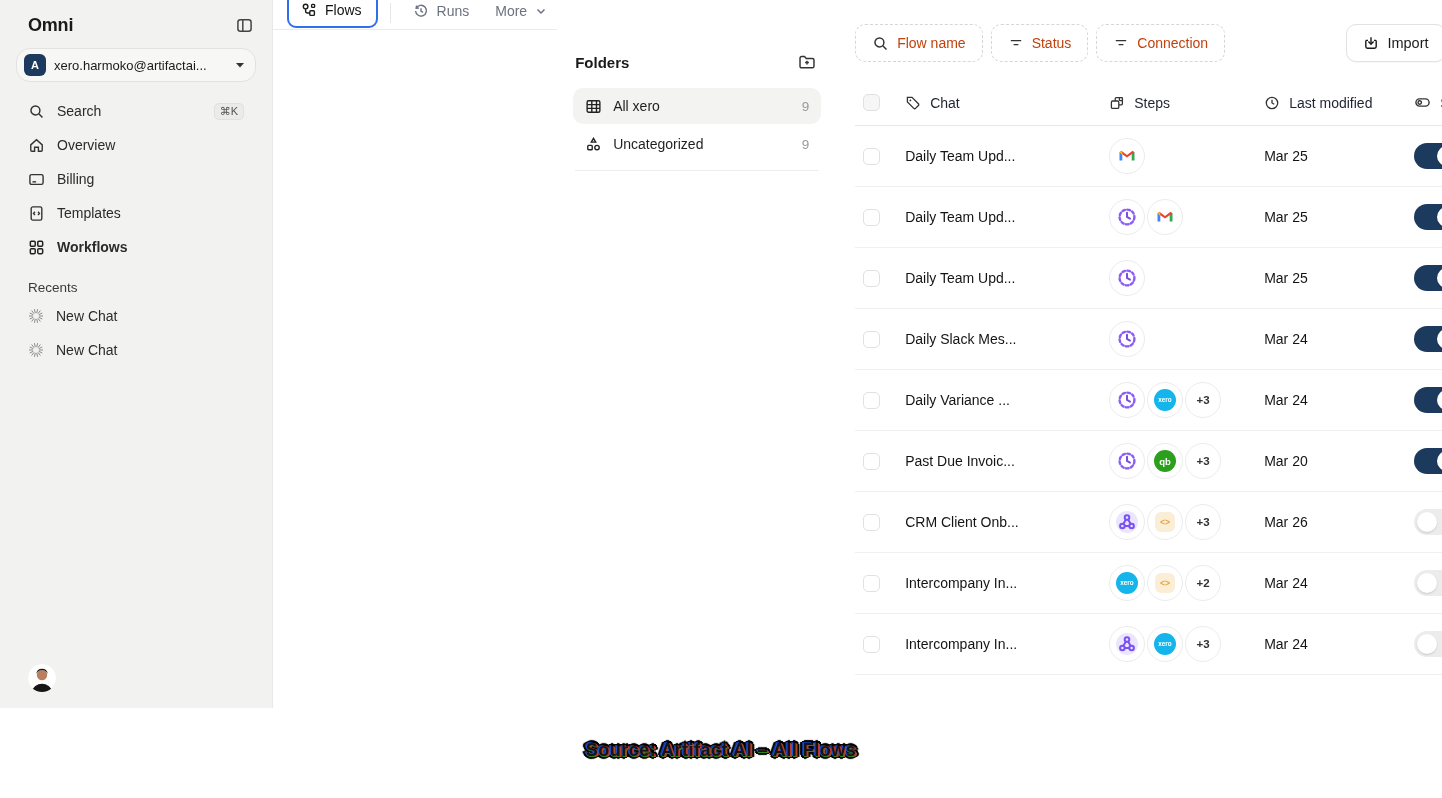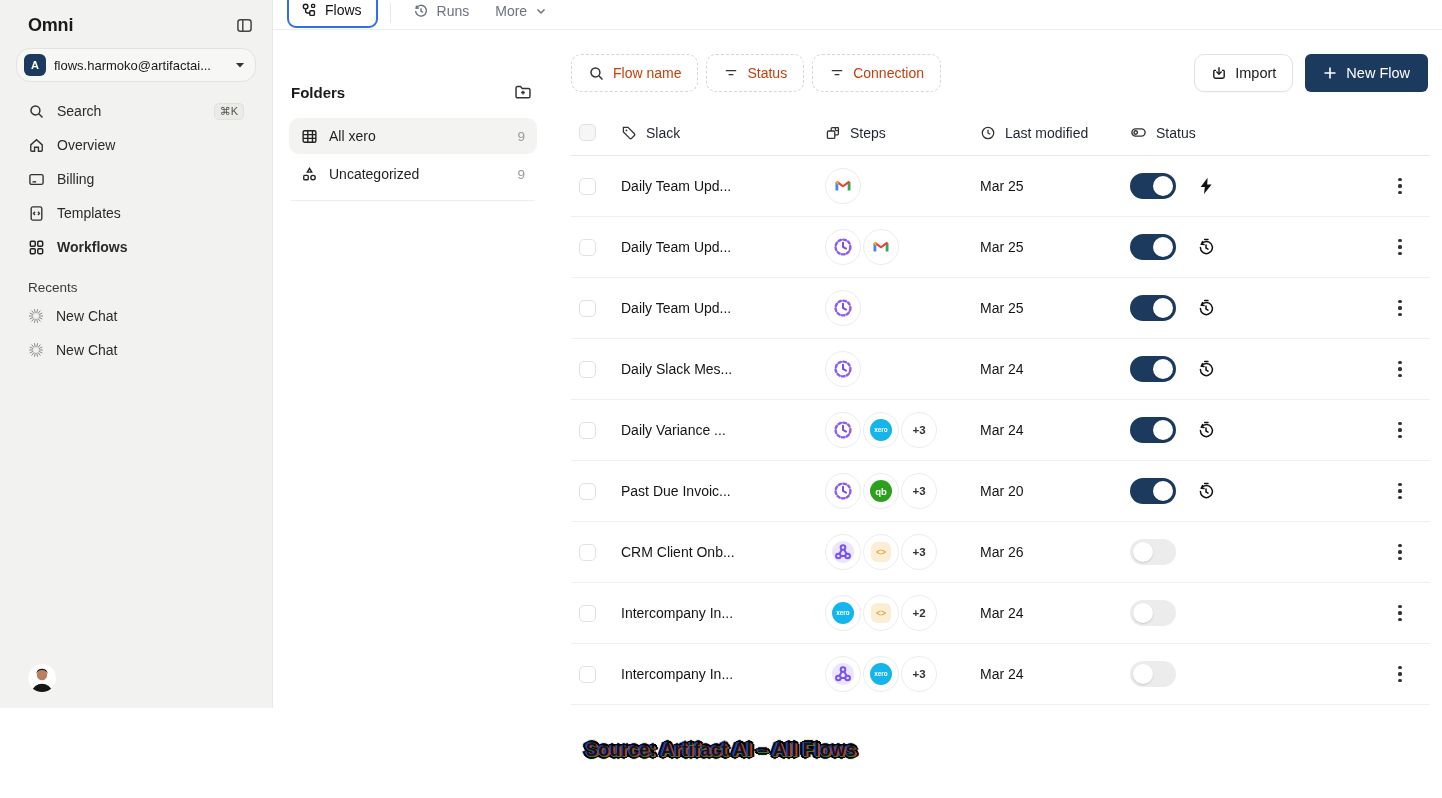--- a/index.html
+++ b/index.html
@@ -38,21 +38,21 @@
   .nav-item.active { font-weight:700; }
   .nav-spacer { flex:1; }
   .kbd {
     font-size:11px; color:#555; background:#ebebe8; border:1px solid #e0e0dd;
     border-radius:5px; padding:2px 5px; line-height:1;
   }
   .recents-label { margin:16px 0 4px 12px; font-size:13.5px; color:#3a3a3a; }
   .sb-avatar { position:absolute; left:28px; bottom:16px; width:28px; height:28px; border-radius:50%; overflow:hidden; cursor:pointer; }
 
   
-  .main { flex:1; display:flex; flex-direction:column; min-width:0; }
+  .main { flex:1; display:flex; flex-direction:row; min-width:0; }
   .tabbar {
     height:30px; display:flex; align-items:flex-end; gap:6px;
     border-bottom:1px solid #ececec; padding-left:14px; position:relative;
   }
   .tab {
     display:flex; align-items:center; gap:8px; color:#6b7280; font-size:14px;
     padding:6px 10px 10px 10px; cursor:pointer;
   }
   .tab-active-box {
     display:flex; align-items:center; gap:8px; font-size:14px; color:#111; font-weight:500;
@@ -158,21 +158,21 @@
       <span class="icon-btn">
         <svg class="ic" width="17" height="17" viewBox="0 0 16 16" fill="none" stroke="#444" stroke-width="1.4">
           <rect x="1.8" y="2.6" width="12.4" height="10.8" rx="2.4"></rect>
             <line x1="6.4" y1="2.6" x2="6.4" y2="13.4"></line>
         </svg>
       </span>
     </div>
 
     <div class="account">
       <span class="account-avatar">A</span>
-      <span class="account-email">flows.harmoko@artifactai...</span>
+      <span class="account-email">xero.harmoko@artifactai...</span>
       <svg class="ic" width="10" height="8" viewBox="0 0 10 8">
           <path d="M1 2 L5 6.6 L9 2 Z" fill="#333"></path>
         </svg>
     </div>
 
     <div class="nav" id="sidebar-nav">
         <div class="nav-item">
           <span>
             <svg class="ic" width="17" height="17" viewBox="0 0 16 16" fill="none" stroke="#333" stroke-width="1.4">
               <circle cx="7" cy="7" r="4.2"></circle>
@@ -400,21 +400,21 @@
 
         <div class="grid-row thead">
           <div>
               <div class="checkbox header"></div>
             </div>
           <div class="th">
             <svg class="ic" width="16" height="16" viewBox="0 0 16 16" fill="none" stroke="#333" stroke-width="1.3">
               <path d="M2.4 2.4 h4.6 l6.4 6.4 a1.2 1.2 0 0 1 0 1.7 l-2.9 2.9 a1.2 1.2 0 0 1 -1.7 0 L2.4 7 Z"></path>
                 <circle cx="5.4" cy="5.4" r="0.9" fill="#333" stroke="none"></circle>
             </svg>
-            <span>Slack</span>
+            <span>Chat</span>
           </div>
           <div class="th">
             <svg class="ic" width="16" height="16" viewBox="0 0 16 16" fill="none" stroke="#333" stroke-width="1.3">
               <rect x="2.4" y="6" width="7.4" height="7.4" rx="1.2"></rect>
                 <path d="M9.8 9.8 h2.4 a1.2 1.2 0 0 0 1.2 -1.2 V3.8 a1.2 1.2 0 0 0 -1.2 -1.2 H7.4 a1.2 1.2 0 0 0 -1.2 1.2 V6"></path>
                 <rect x="10.4" y="2.6" width="3" height="3" rx="0.8" fill="#fff"></rect>
             </svg>
             <span>Steps</span>
           </div>
           <div class="th">

